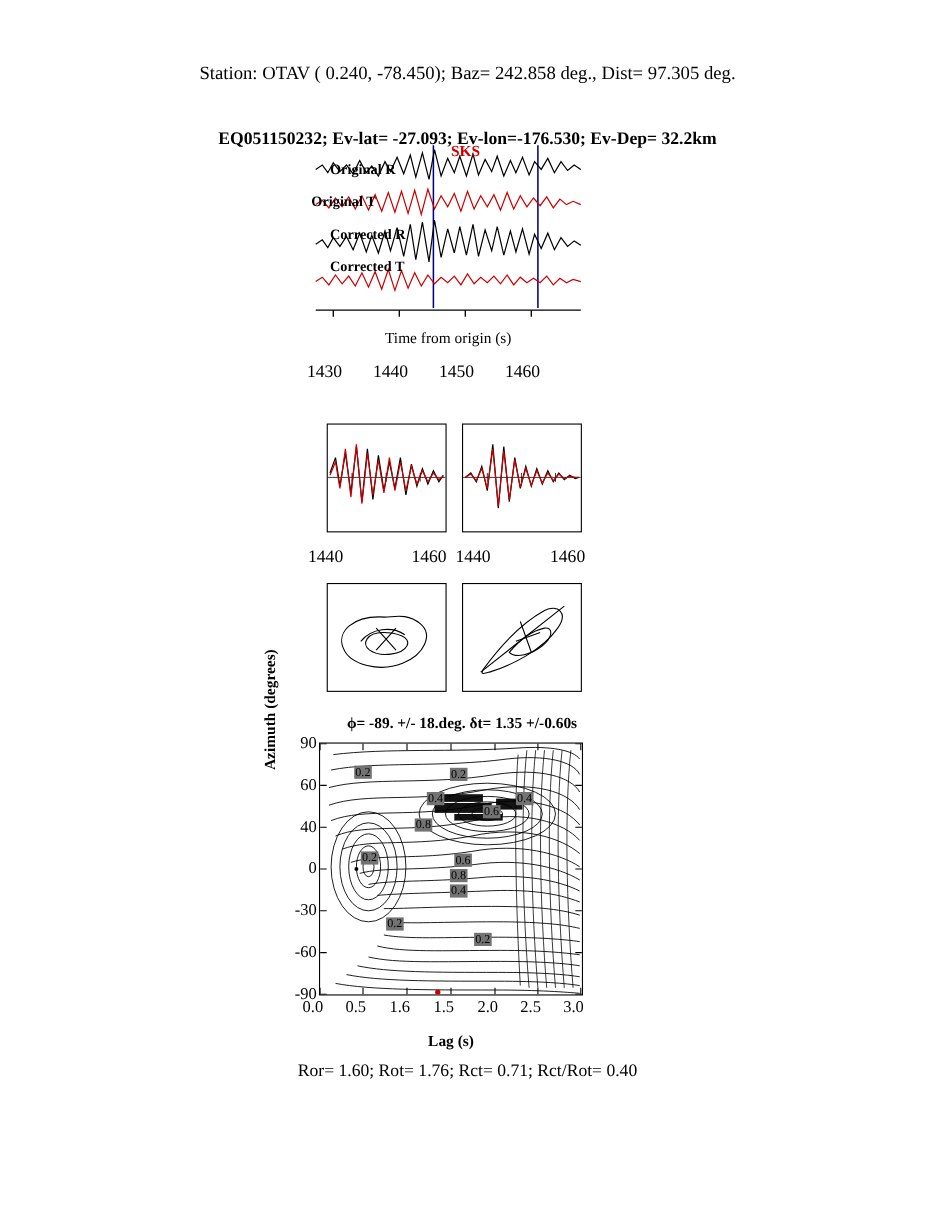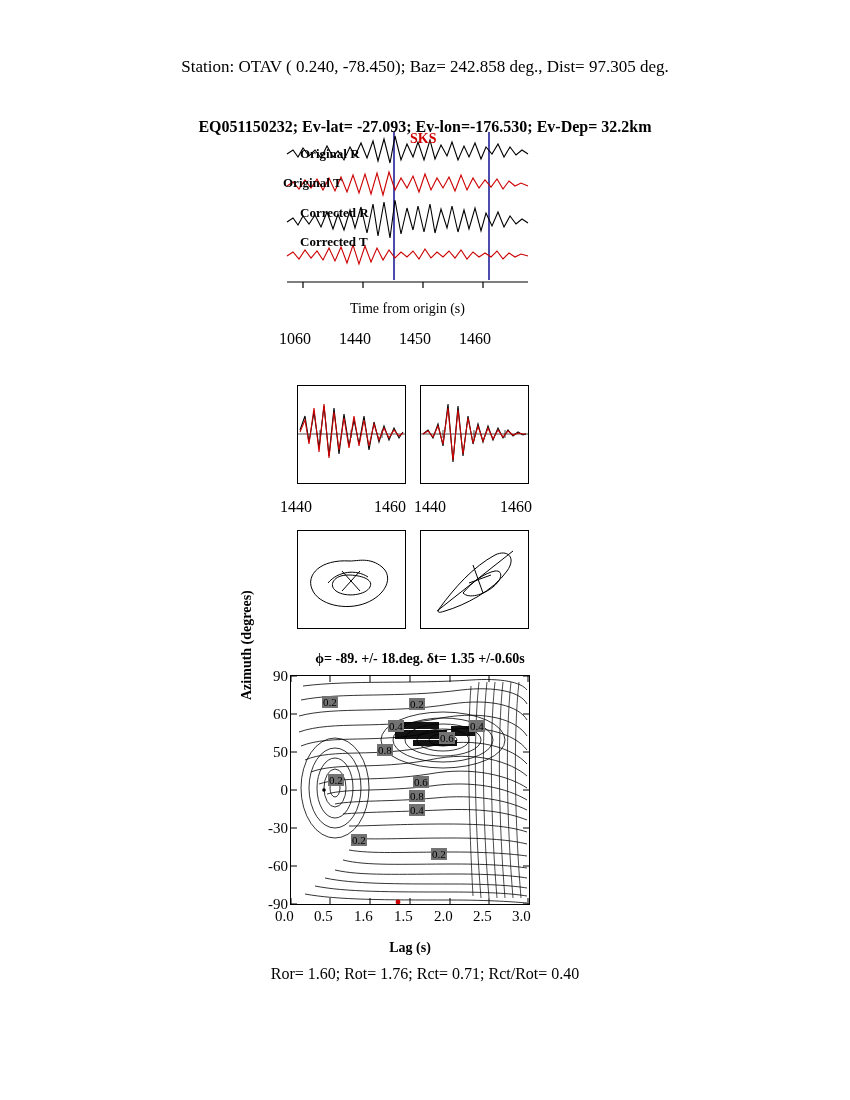--- a/index.html
+++ b/index.html
@@ -123,21 +123,21 @@
 </div>
 
 <div class="abs trace-label" id="label-sks">SKS</div>
 <div class="abs trace-label" id="label-orig-r">Original R</div>
 <div class="abs trace-label" id="label-orig-t">Original T</div>
 <div class="abs trace-label" id="label-corr-r">Corrected R</div>
 <div class="abs trace-label" id="label-corr-t">Corrected T</div>
 
 <div class="abs ctr" id="time-axis-label">Time from origin (s)</div>
 <div class="abs" id="time-ticks">
-  <span style="left:4px;">1060</span>
+  <span style="left:4px;">1430</span>
   <span style="left:64px;">1440</span>
   <span style="left:124px;">1450</span>
   <span style="left:184px;">1460</span>
 </div>
 
 <div class="abs mini-box" id="mini-left">
   <svg width="107" height="97" viewBox="0 0 107 97">
     <line x1="0" y1="48" x2="107" y2="48" stroke="#000" stroke-width="0.7"></line>
     <line x1="22" y1="44" x2="22" y2="52" stroke="#000" stroke-width="0.7"></line>
     <line x1="53" y1="44" x2="53" y2="52" stroke="#000" stroke-width="0.7"></line>
@@ -180,21 +180,21 @@
   </svg>
 </div>
 
 <div class="abs ctr" id="phi-line">ϕ= -89. +/- 18.deg. δt= 1.35 +/-0.60s</div>
 
 <div class="abs" id="y-axis-title">Azimuth (degrees)</div>
 
 <div class="abs" id="y-ticks">
   <span style="top:0px;">90</span>
   <span style="top:38px;">60</span>
-  <span style="top:76px;">50</span>
+  <span style="top:76px;">40</span>
   <span style="top:114px;">0</span>
   <span style="top:152px;">-30</span>
   <span style="top:190px;">-60</span>
   <span style="top:228px;">-90</span>
 </div>
 
 <div class="abs" id="contour-area">
   <div id="contour-box">
     <svg width="238" height="228" viewBox="0 0 238 228">
 

